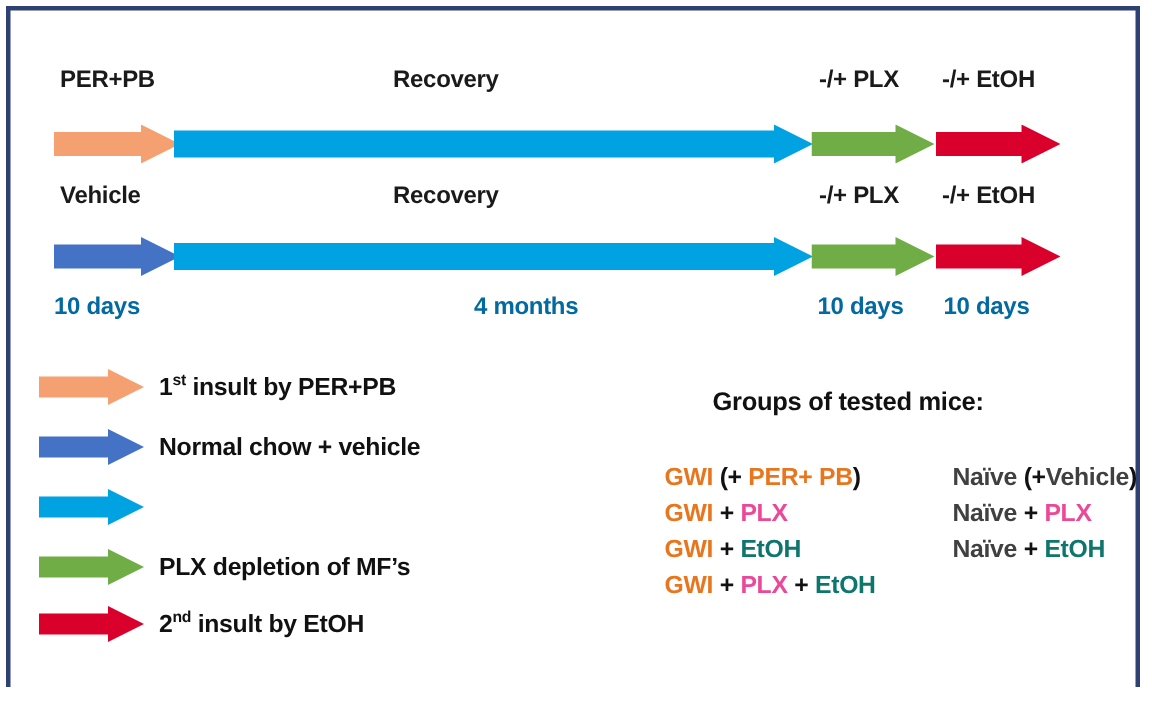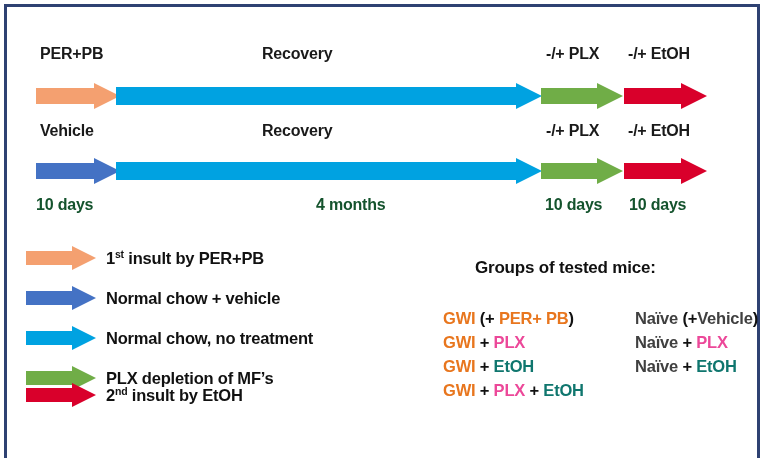--- a/index.html
+++ b/index.html
@@ -32,21 +32,21 @@
     font-weight: bold;
     font-size: 16px;
     color: #1a1a1a;
     white-space: nowrap;
     letter-spacing: -0.2px;
   }
   .tl-sublabel {
     position: absolute;
     font-weight: bold;
     font-size: 16px;
-    color: #14532d;
+    color: #0369a1;
     white-space: nowrap;
     letter-spacing: -0.2px;
   }
 
   .arrow {
     position: absolute;
     height: 26px;
   }
   .arrow svg { display: block; width: 100%; height: 100%; }
 
@@ -201,37 +201,34 @@
       <span>Normal chow + vehicle</span><sup></sup><span></span>
     </span>
   </div>
 
   <div class="legend-row" style="top:323px;">
     <span class="legend-arrow">
       <svg viewBox="0 0 70 24" preserveAspectRatio="none">
         <polygon points="0,5 46,5 46,0 70,12 46,24 46,19 0,19" fill="#00a2e1"></polygon>
       </svg>
     </span>
-    <span class="legend-text">
-      <span>Normal chow, no treatment</span><sup></sup><span></span>
-    </span>
   </div>
 
   <div class="legend-row" style="top:363px;">
     <span class="legend-arrow">
       <svg viewBox="0 0 70 24" preserveAspectRatio="none">
         <polygon points="0,5 46,5 46,0 70,12 46,24 46,19 0,19" fill="#70ad47"></polygon>
       </svg>
     </span>
     <span class="legend-text">
       <span>PLX depletion of MF’s</span><sup></sup><span></span>
     </span>
   </div>
 
-  <div class="legend-row" style="top:380px;">
+  <div class="legend-row" style="top:401px;">
     <span class="legend-arrow">
       <svg viewBox="0 0 70 24" preserveAspectRatio="none">
         <polygon points="0,5 46,5 46,0 70,12 46,24 46,19 0,19" fill="#d9002b"></polygon>
       </svg>
     </span>
     <span class="legend-text">
       <span>2</span><sup>nd</sup><span> insult by EtOH</span>
     </span>
   </div>
 

